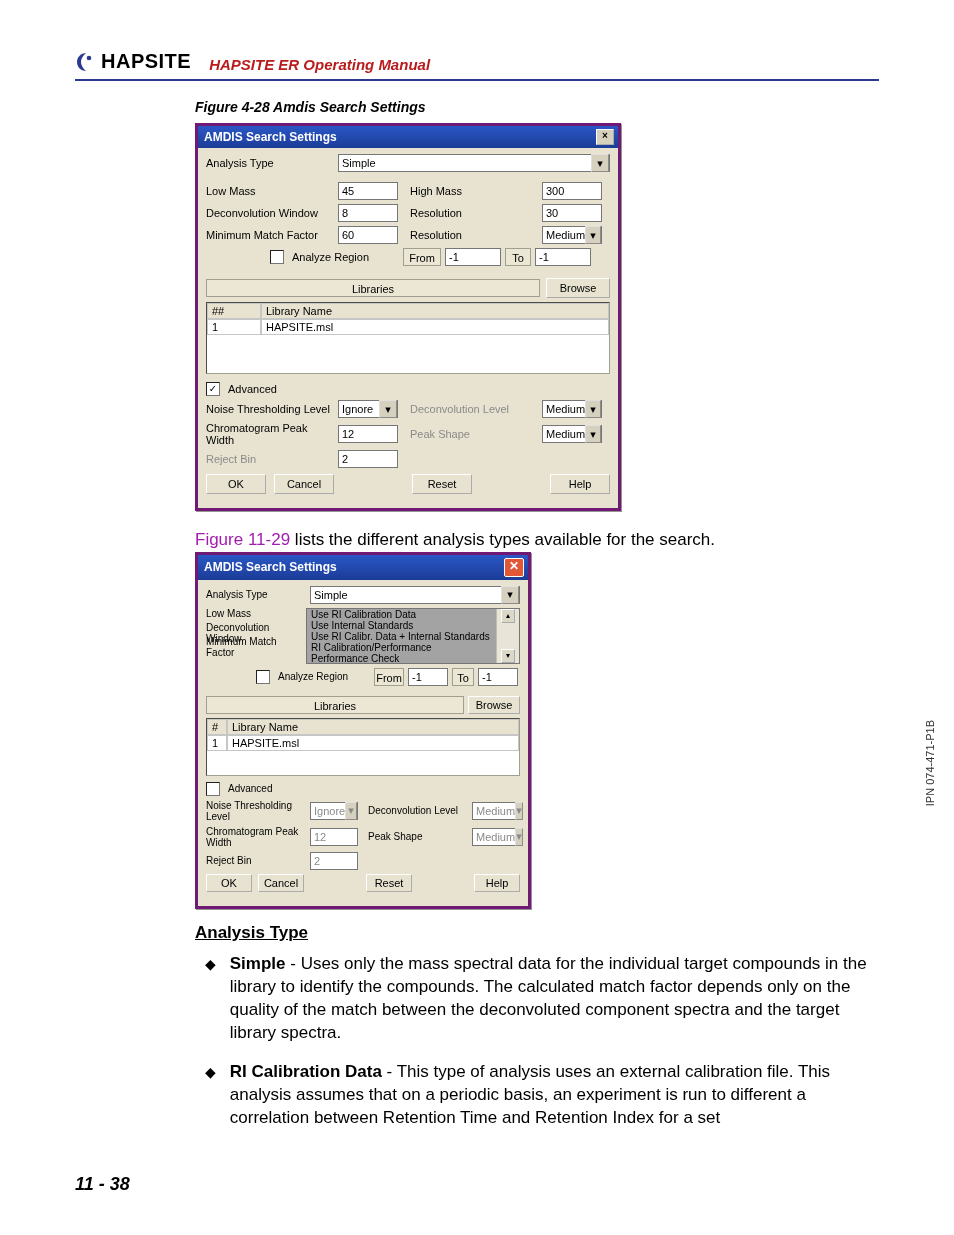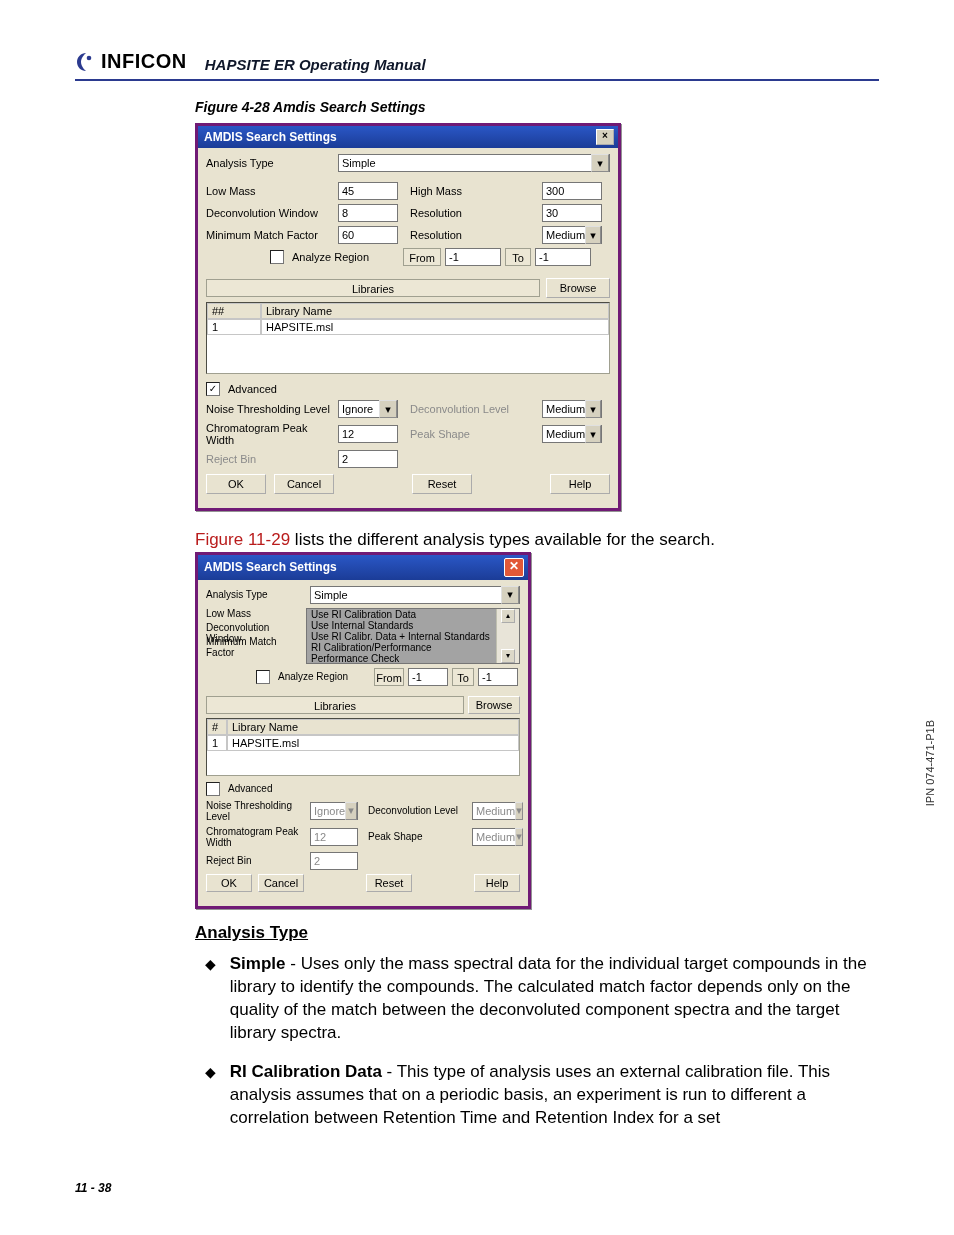--- a/index.html
+++ b/index.html
@@ -30,21 +30,21 @@
     color: #000;
     font-weight: bold;
     font-size: 20px;
     letter-spacing: 0.5px;
   }
   .logo svg { margin-right: 4px; }
   .manual-title {
     font-style: italic;
     font-weight: bold;
     font-size: 15px;
-    color: #0f172a;
+    color: #b91c1c;
     margin-bottom: 0;
   }
   .figcaption {
     font-style: italic;
     font-weight: bold;
     font-size: 14px;
     margin: 18px 0 8px 120px;
   }
   .dialog {
     margin-left: 120px;
@@ -149,21 +149,21 @@
     margin-right: 4px;
   }
   .greyed { color: #8a8a8a; }
   .body-text {
     margin: 18px 0 0 120px;
     font-size: 17px;
     line-height: 1.35;
     color: #000;
     max-width: 680px;
   }
-  .body-text .figref { color: #b91c1c; }
+  .body-text .figref { color: #a21caf; }
   .subheading {
     font-weight: bold;
     text-decoration: underline;
     font-size: 17px;
     margin: 14px 0 10px 120px;
   }
   .bullet-item {
     display: flex;
     margin: 0 0 16px 130px;
     font-size: 17px;
@@ -171,21 +171,21 @@
     max-width: 670px;
     gap: 14px;
   }
   .bullet-item .dia { font-size: 14px; line-height: 22px; }
   .footer-pn {
     position: absolute;
     bottom: 40px;
     left: 75px;
     font-style: italic;
     font-weight: bold;
-    font-size: 12px;
+    font-size: 18px;
   }
   .side-ipn {
     position: absolute;
     right: 30px;
     top: 720px;
     transform: rotate(-90deg);
     transform-origin: right top;
     font-size: 11px;
     color: #333;
   }
@@ -211,21 +211,21 @@
 <body>
 
 <div class="page">
 
   <div class="header-row">
     <div class="logo">
       <svg width="22" height="22" viewBox="0 0 22 22">
         <path d="M11 2 C6 2 2 6 2 11 C2 16 6 20 11 20 C11 20 6 16 6 11 C6 6 11 2 11 2 Z" fill="#2b3a8f"></path>
         <circle cx="14" cy="7" r="2.3" fill="#2b3a8f"></circle>
       </svg>
-      <span>INFICON</span>
+      <span>HAPSITE</span>
     </div>
     <div class="manual-title">HAPSITE ER Operating Manual</div>
   </div>
 
   <div class="figcaption">Figure 4-28  Amdis Search Settings</div>
 
   <div class="dialog" style="width:420px;">
     <div class="titlebar">
       <span>AMDIS Search Settings</span>
       <div class="close-btn">×</div>

